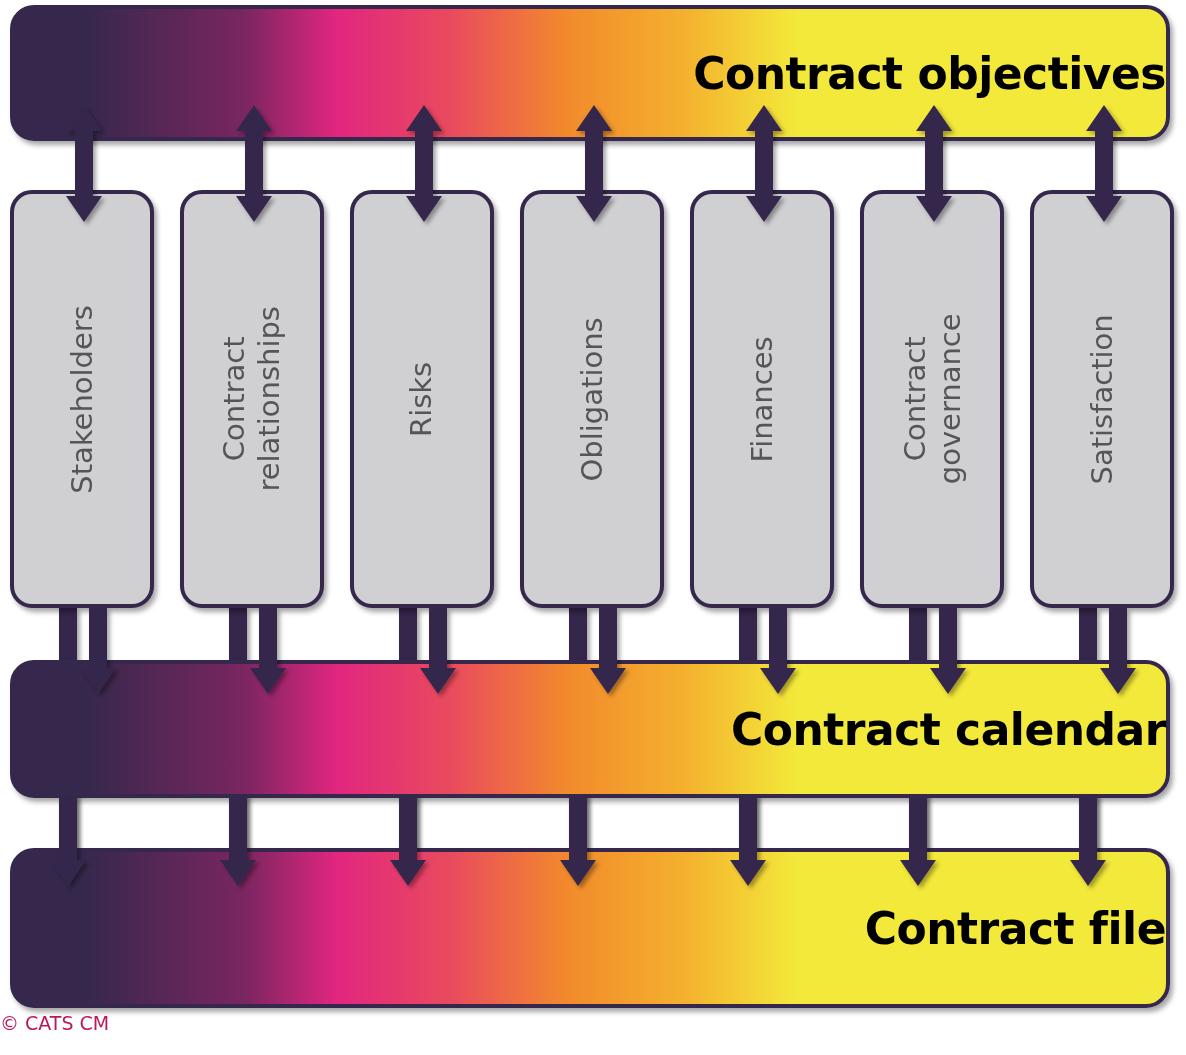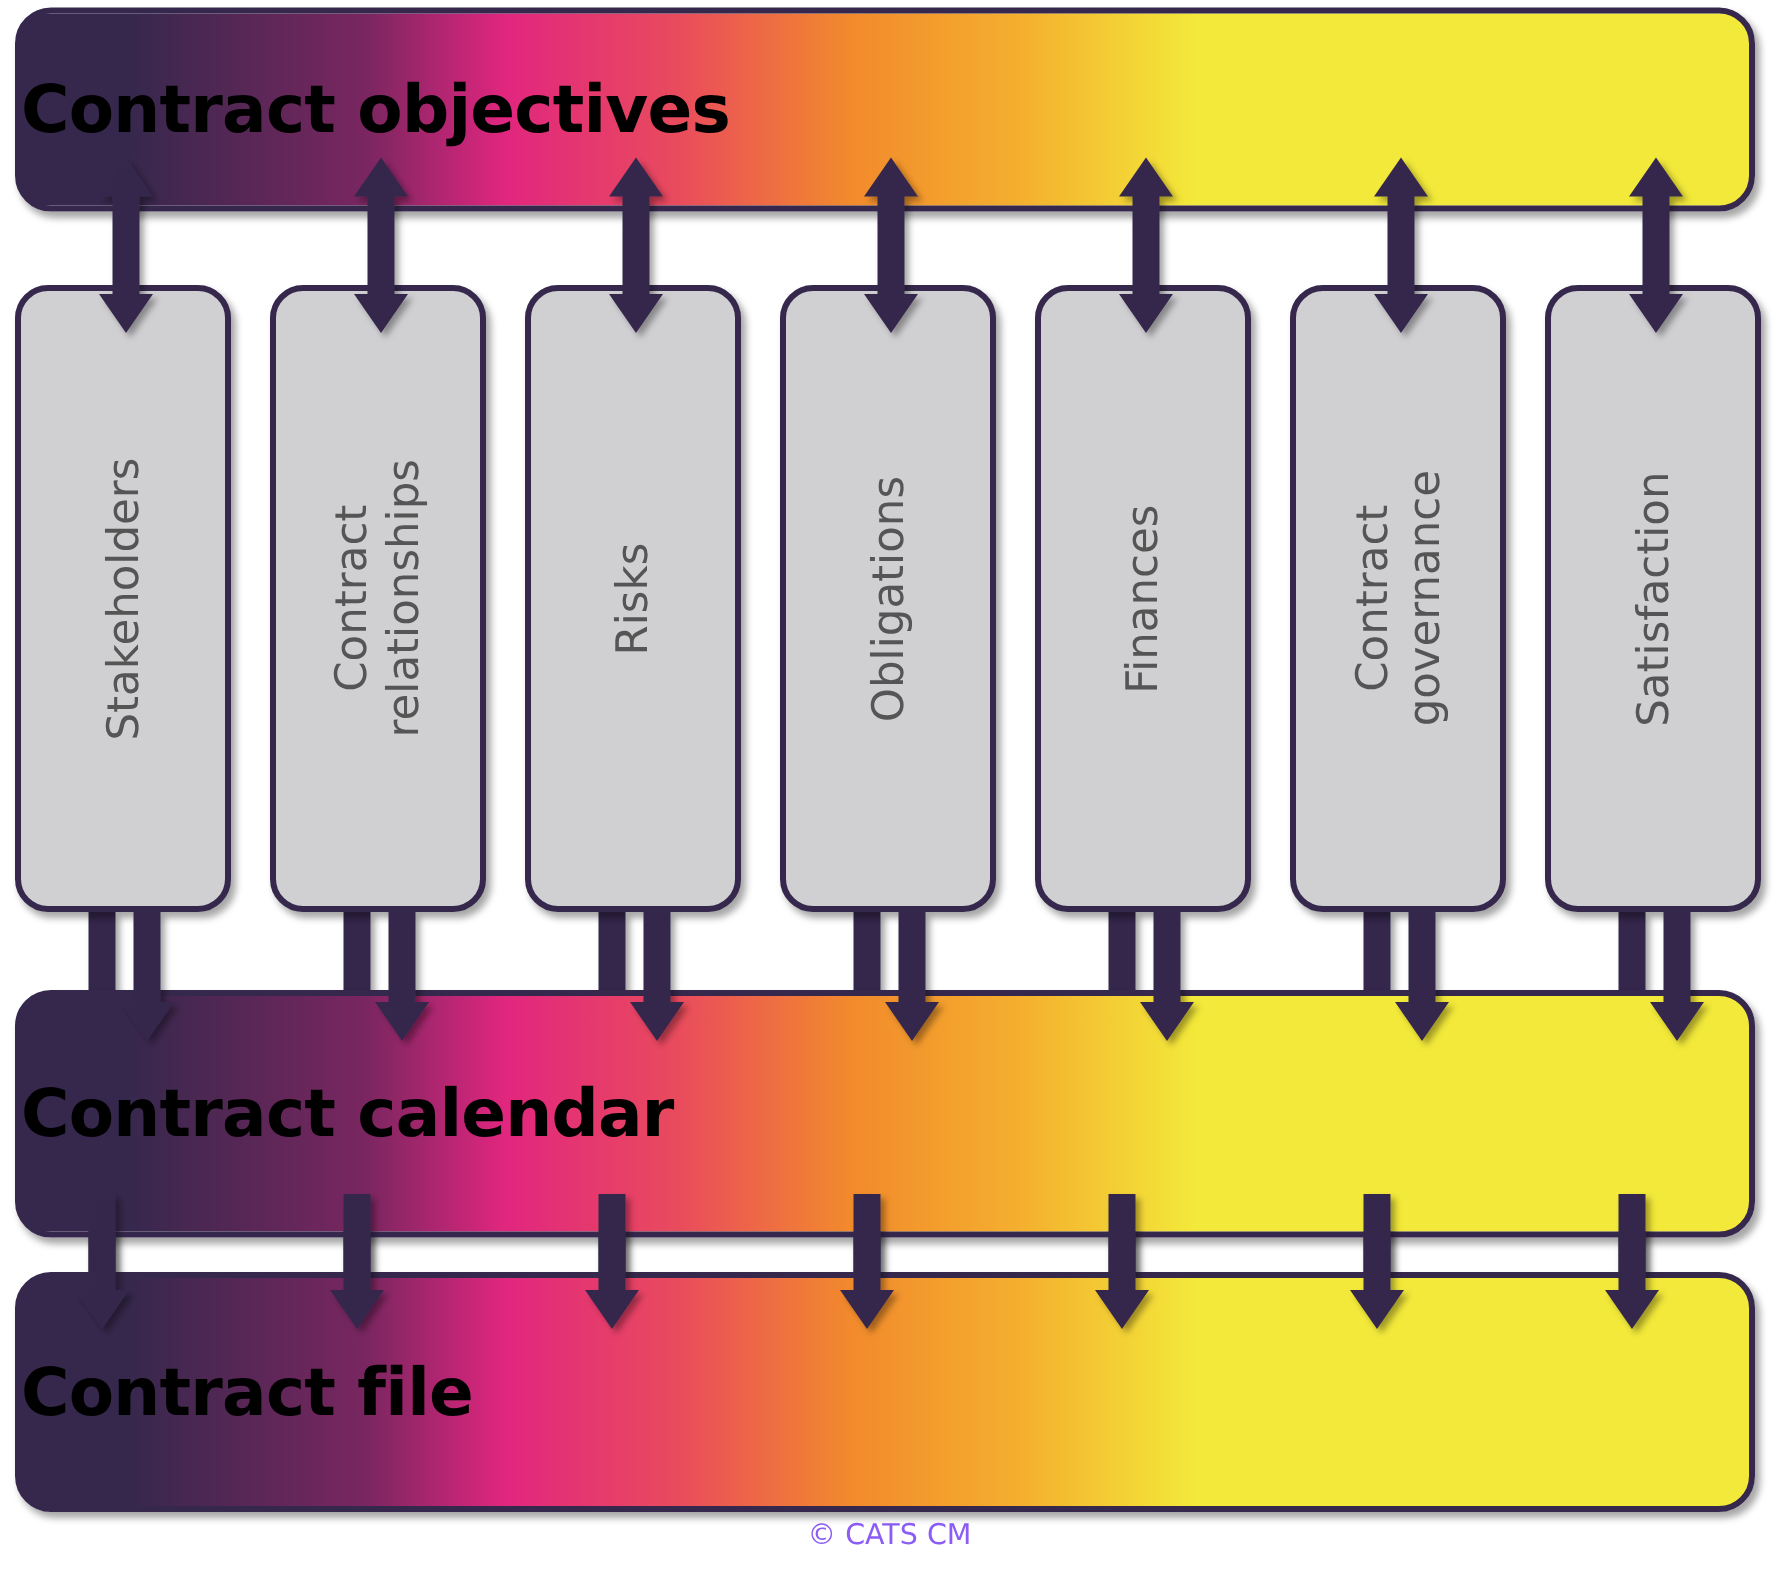--- a/index.html
+++ b/index.html
@@ -1,30 +1,30 @@
 <!DOCTYPE html>
 <html><head>
 <meta charset="utf-8">
 <style>
   html,body{margin:0;padding:0;background:#ffffff;}
   body{width:1186px;height:1055px;position:relative;overflow:hidden;font-family:"Liberation Sans",sans-serif;}
   .bar{position:absolute;left:10px;width:1160px;height:132px;border:4px solid #35284c;border-radius:24px;box-sizing:border-box;
        background:linear-gradient(90deg,#35284c 0%,#35284c 6%,#7a2660 20%,#e1267f 28%,#e94b5d 38%,#f28a2c 48%,#f4b02e 58%,#f3e93a 68%,#f3e93a 100%);
-       box-shadow:3px 4px 5px rgba(0,0,0,0.35);display:flex;align-items:center;justify-content:flex-start;}
+       box-shadow:3px 4px 5px rgba(0,0,0,0.35);display:flex;align-items:center;justify-content:flex-end;}
   .bar-title{font-weight:bold;font-size:44px;color:#000;font-family:"DejaVu Sans",sans-serif;letter-spacing:-0.5px;}
   #bar-objectives{top:5px;height:136px;}
-  #bar-calendar{top:660px;height:165px;z-index:3;}
+  #bar-calendar{top:660px;height:138px;z-index:3;}
   #bar-file{top:848px;height:160px;z-index:1;}
   .box{position:absolute;top:190px;width:144px;height:418px;background:#d0cfd2;border:4px solid #35284c;border-radius:22px;box-sizing:border-box;
        box-shadow:3px 4px 5px rgba(0,0,0,0.35);display:flex;align-items:center;justify-content:center;z-index:2;}
   .box-label{transform:rotate(-90deg);white-space:pre;text-align:center;font-size:29px;color:#555;line-height:1.2;font-family:"DejaVu Sans",sans-serif;font-weight:normal;}
   svg.arrows{position:absolute;left:0;top:0;width:1186px;height:1055px;pointer-events:none;}
   .layer-back{z-index:0;}
   .layer-front{z-index:4;}
-  .copyright{position:absolute;top:1012px;left:0;width:1186px;text-align:center;font-size:19px;color:#8b5cf6;font-family:"DejaVu Sans",sans-serif;}
+  .copyright{position:absolute;top:1012px;left:0;width:1186px;text-align:left;font-size:19px;color:#be185d;font-family:"DejaVu Sans",sans-serif;}
 </style>
 </head>
 <body>
 
 <svg class="arrows layer-back" id="arrows-back">
     <defs>
       <filter id="shb" x="-50%" y="-50%" width="200%" height="200%">
         <feDropShadow dx="3" dy="3" stdDeviation="2" flood-color="#000" flood-opacity="0.35"></feDropShadow>
       </filter>
     </defs>

